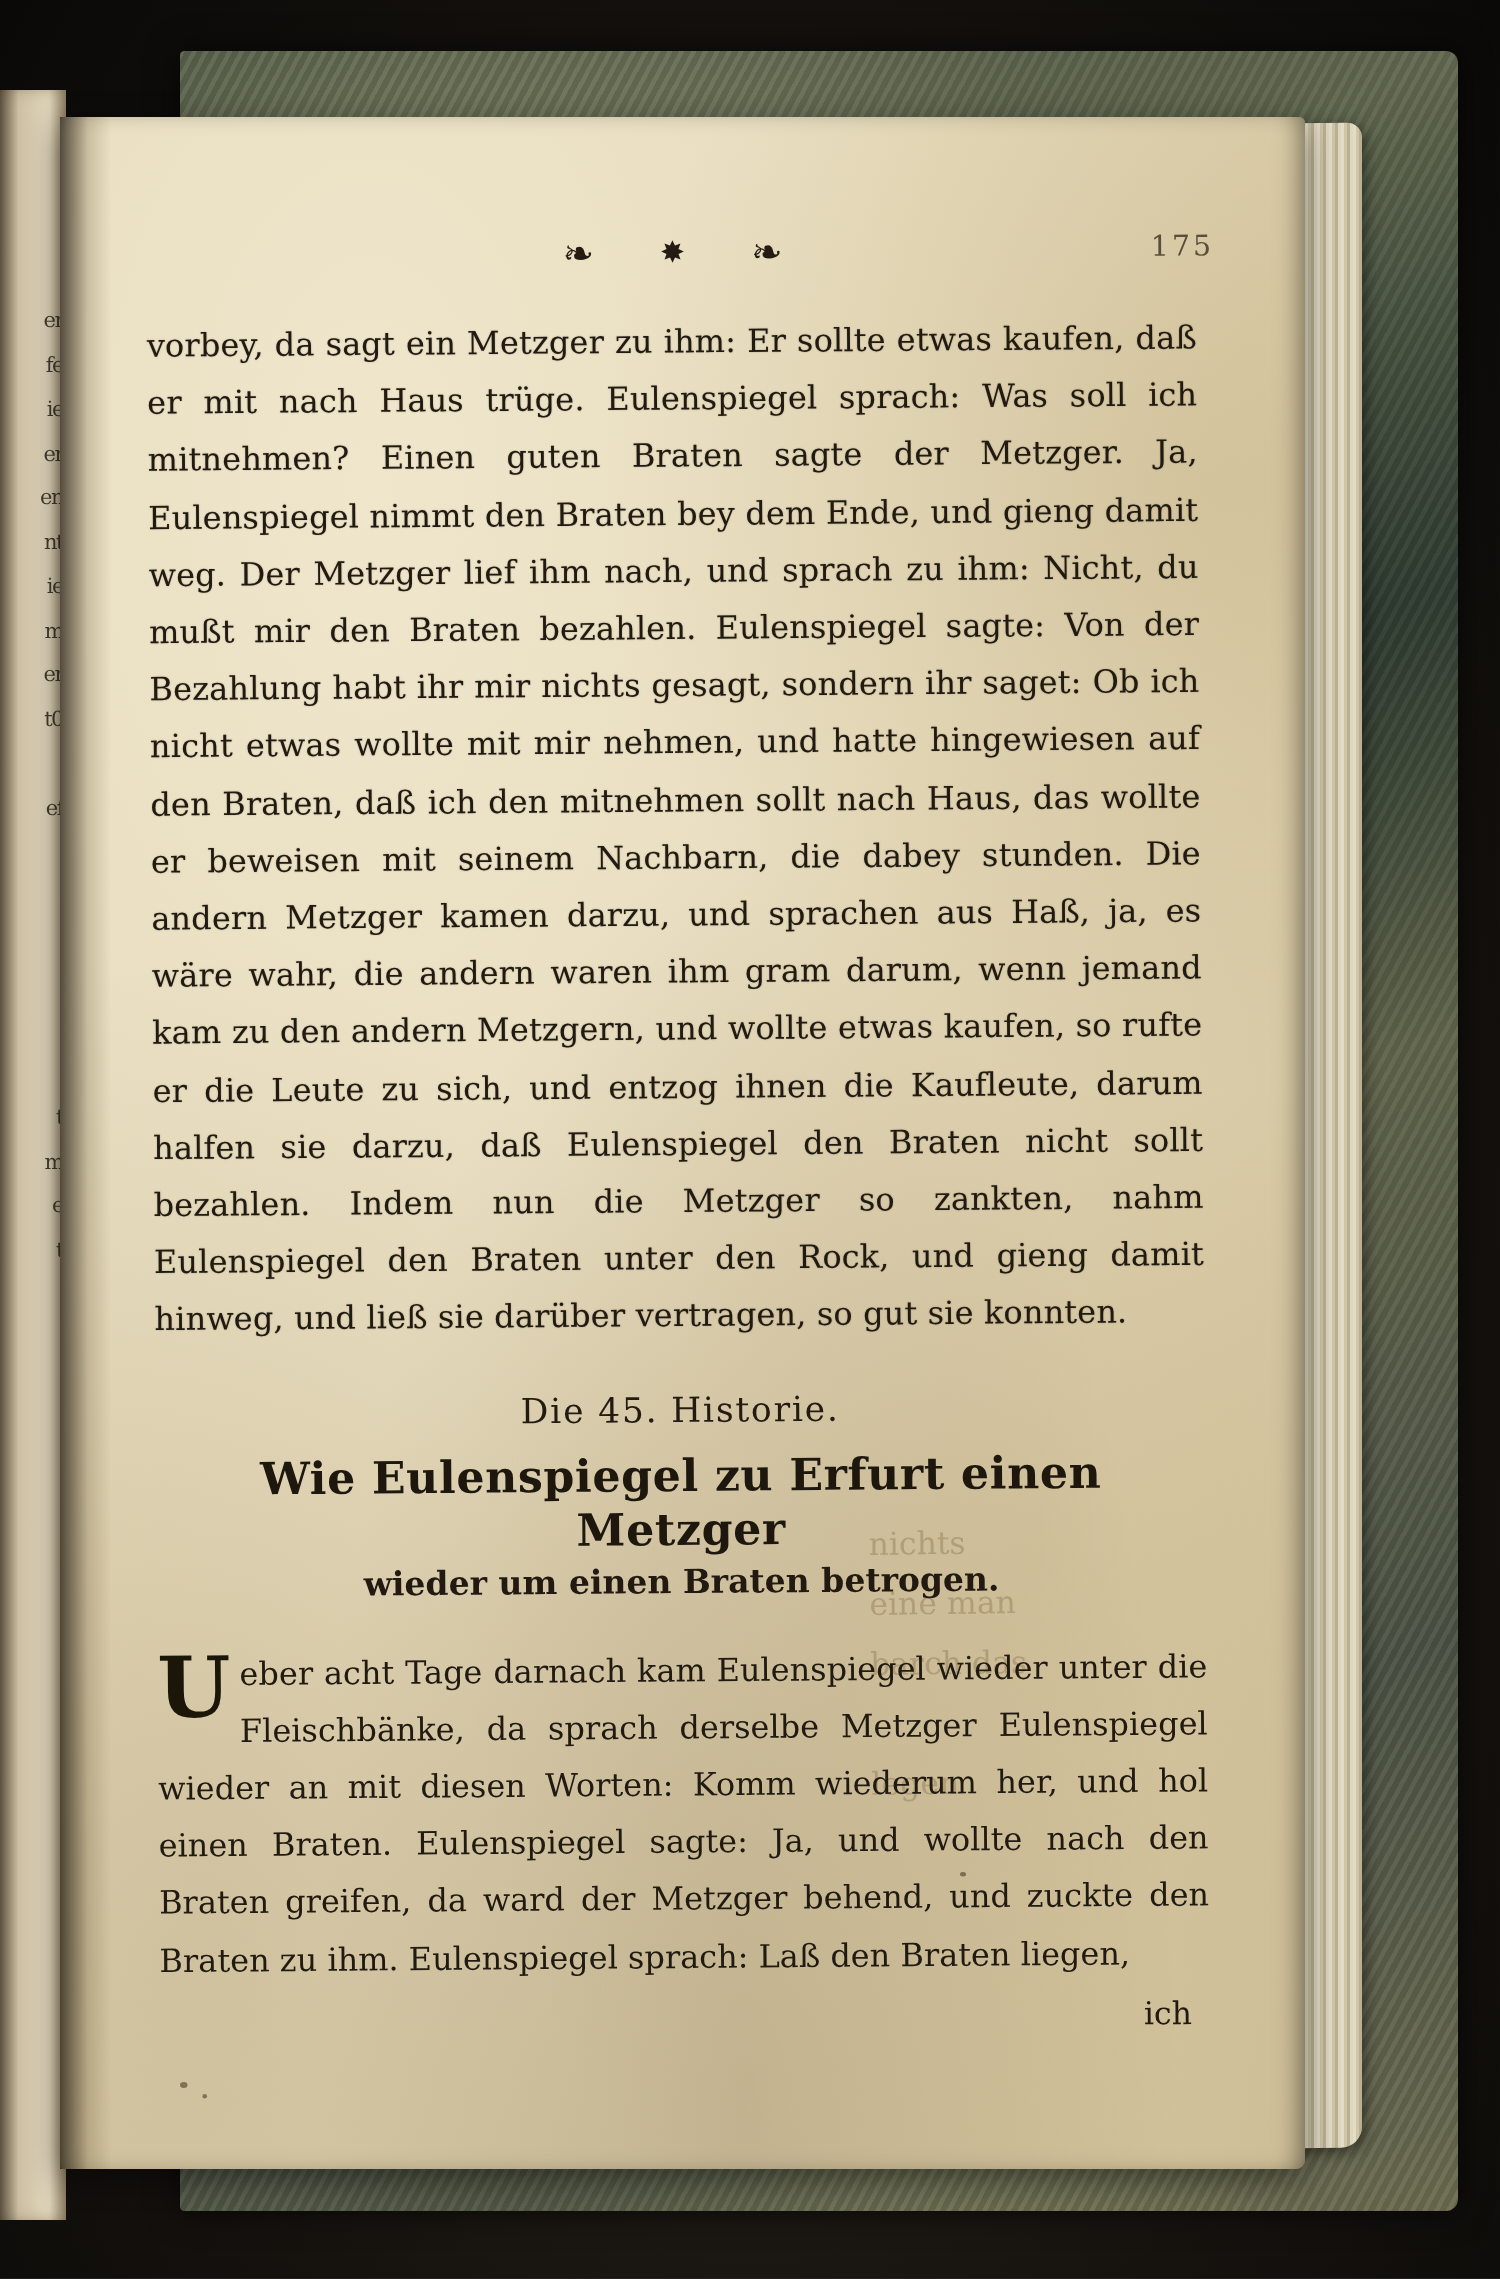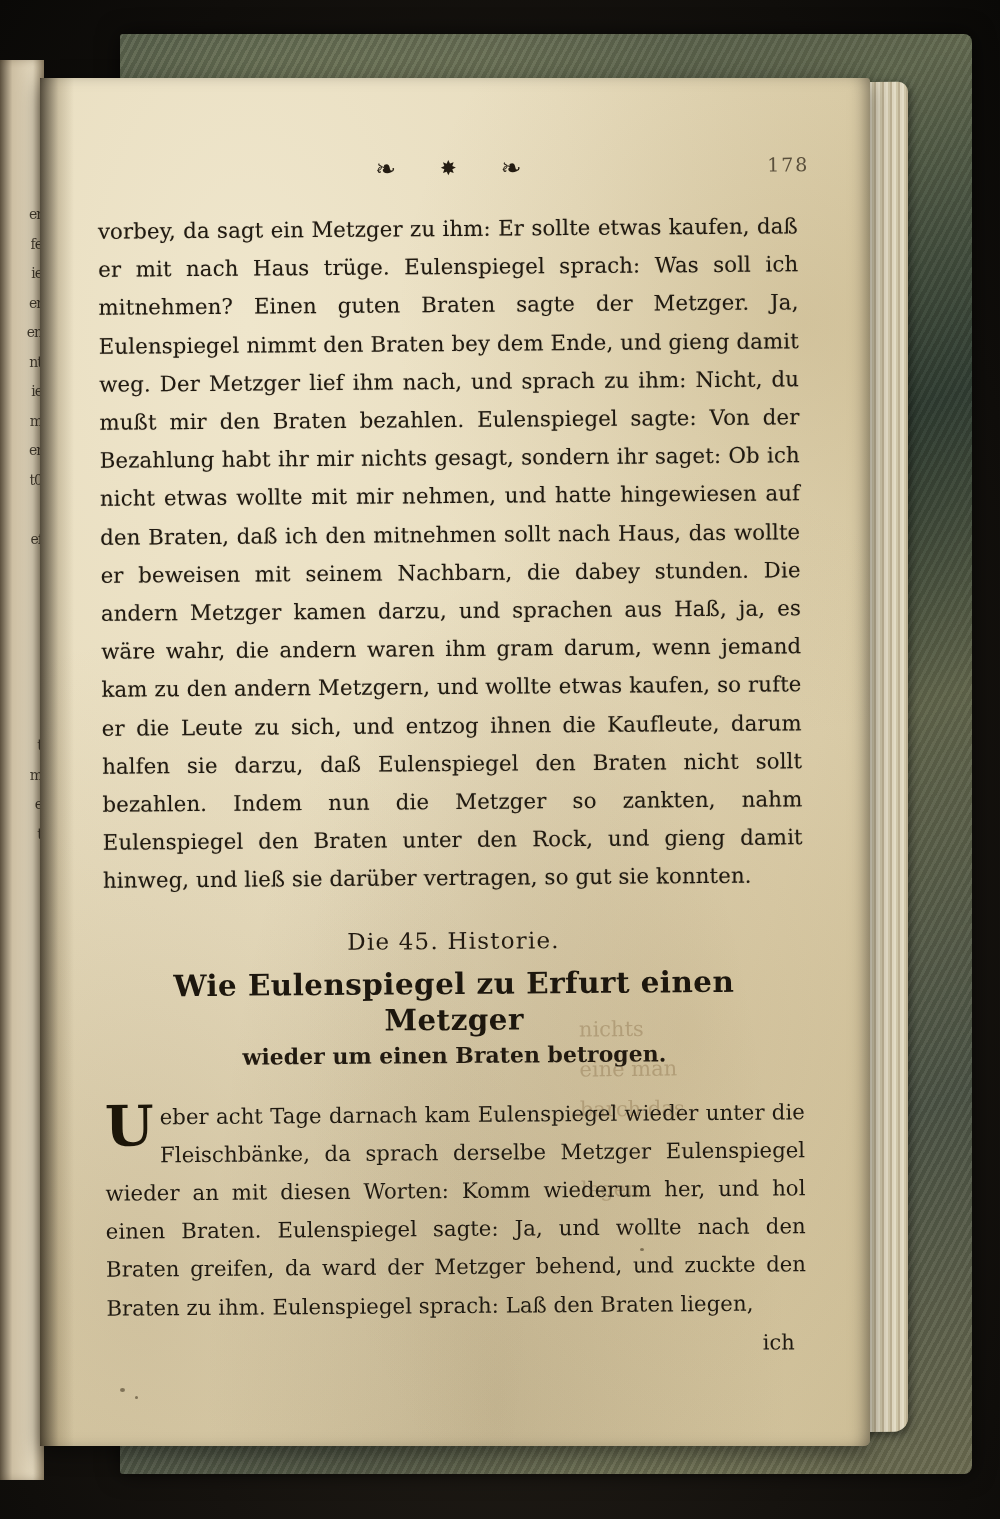--- a/index.html
+++ b/index.html
@@ -257,21 +257,21 @@
     <div class="ghost">
       nichts<br>eine man<br>barch das<br><br>legen
     </div>
 
     <div class="content">
 
       <div class="headline-row">
         <span class="orn">❧</span>
         <span class="orn mid">✸</span>
         <span class="orn">❧</span>
-        <span class="folio">178</span>
+        <span class="folio">175</span>
       </div>
 
       <div class="body-text">
         <p>vorbey, da sagt ein Metzger zu ihm: Er sollte etwas kaufen, daß er mit nach Haus trüge. Eulenspiegel sprach: Was soll ich mitnehmen? Einen guten Braten sagte der Metzger. Ja, Eulenspiegel nimmt den Braten bey dem Ende, und gieng damit weg. Der Metzger lief ihm nach, und sprach zu ihm: Nicht, du mußt mir den Braten bezahlen. Eulenspiegel sagte: Von der Bezahlung habt ihr mir nichts gesagt, sondern ihr saget: Ob ich nicht etwas wollte mit mir nehmen, und hatte hingewiesen auf den Braten, daß ich den mitnehmen sollt nach Haus, das wollte er beweisen mit seinem Nachbarn, die dabey stunden. Die andern Metzger kamen darzu, und sprachen aus Haß, ja, es wäre wahr, die andern waren ihm gram darum, wenn jemand kam zu den andern Metzgern, und wollte etwas kaufen, so rufte er die Leute zu sich, und entzog ihnen die Kaufleute, darum halfen sie darzu, daß Eulenspiegel den Braten nicht sollt bezahlen. Indem nun die Metzger so zankten, nahm Eulenspiegel den Braten unter den Rock, und gieng damit hinweg, und ließ sie darüber vertragen, so gut sie konnten.</p>
       </div>
 
       <div class="hist-label">Die 45. Historie.</div>
       <div class="chapter-title">Wie Eulenspiegel zu Erfurt einen Metzger</div>
       <div class="chapter-sub">wieder um einen Braten betrogen.</div>
 

